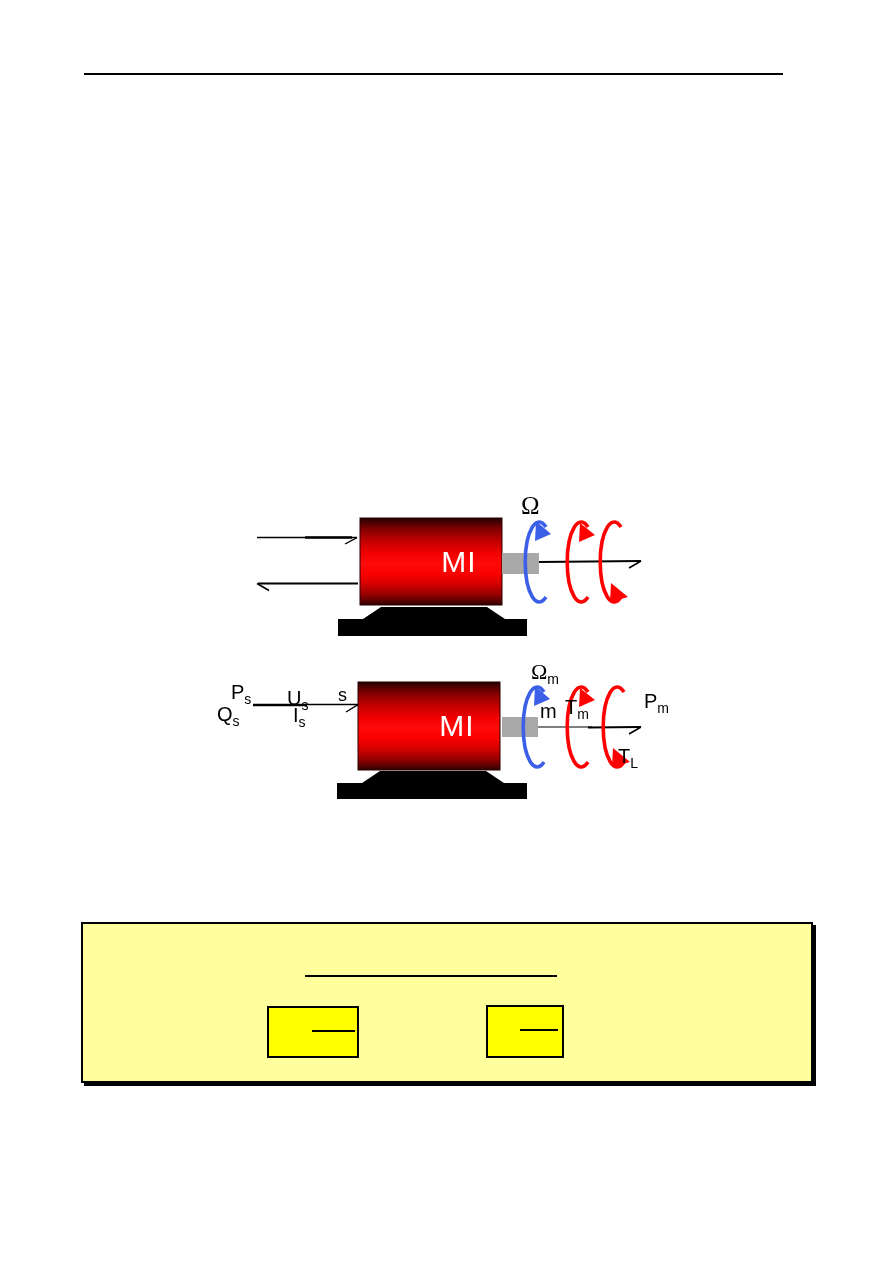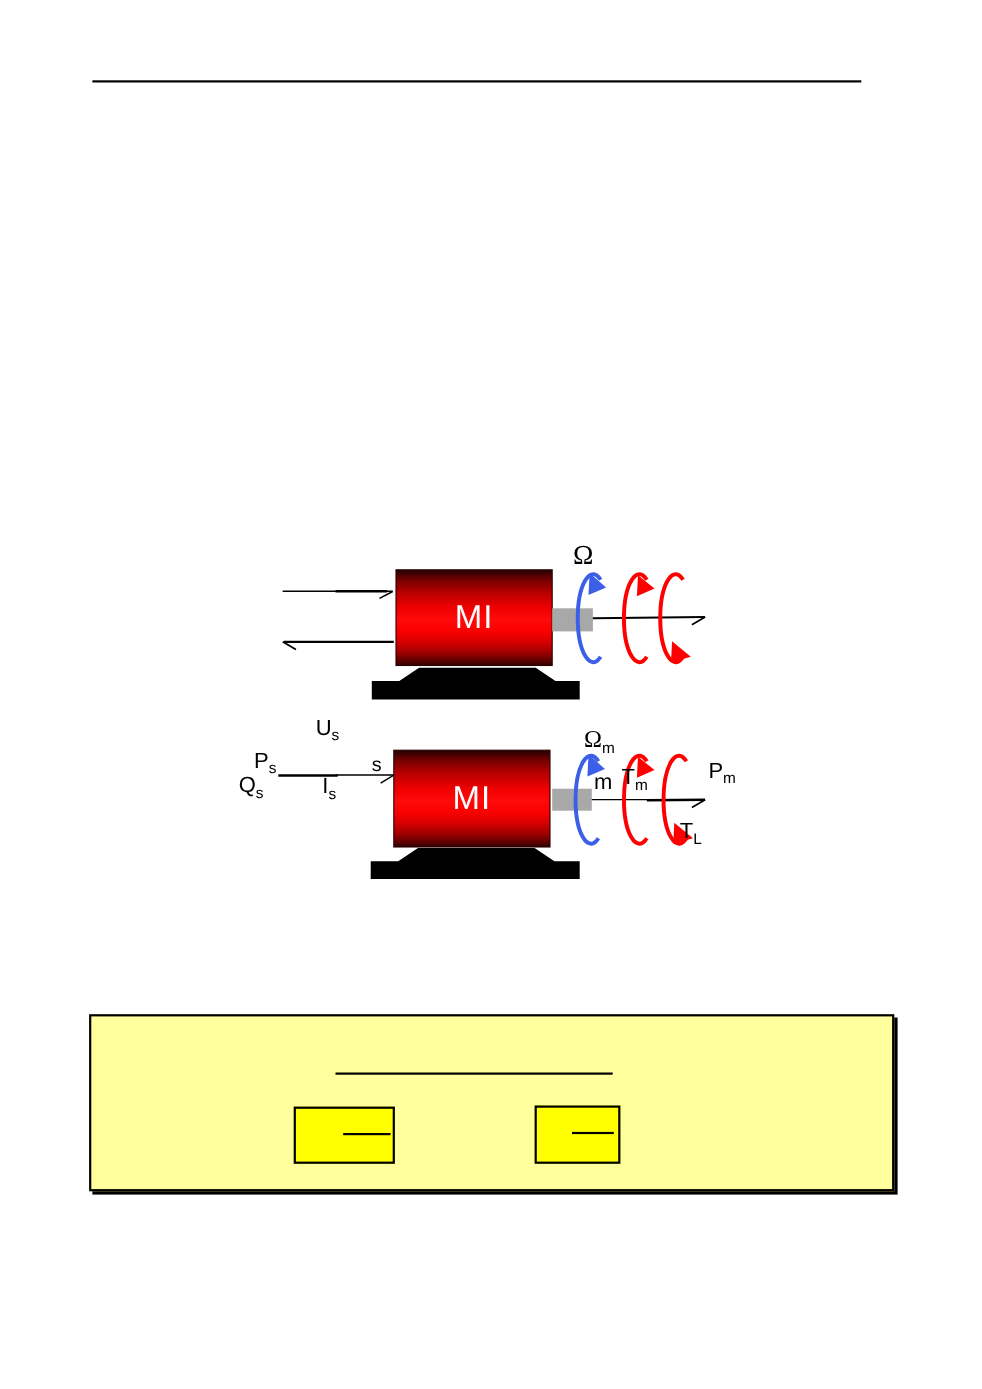--- a/index.html
+++ b/index.html
@@ -7,20 +7,21 @@
     width:893px;height:1263px;position:relative;overflow:hidden;
     background:var(--page-background,#ffffff);
     font-family:"Liberation Sans",sans-serif;
   }
   .header-rule{position:absolute;left:84px;top:73px;width:699px;height:2px;background:var(--rule-black,#000)}
   svg.diag{position:absolute}
   .mi{
     position:absolute;display:flex;align-items:center;justify-content:center;
     color:var(--motor-label-white,#fff);font-size:30px;letter-spacing:1px;
     font-family:"Liberation Sans",sans-serif;
+    padding-left:28px;
   }
   .lbl{position:absolute;line-height:1;font-size:20px;color:#000;white-space:nowrap}
   .lbl sub{font-size:14px;line-height:0;font-family:"Liberation Sans",sans-serif}
   .serif{font-family:"Liberation Serif",serif}
   .sz18{font-size:18px}
   .sz22{font-size:22px}
   .sz25{font-size:25px}
   .bold{font-weight:normal}
   .panel{
     position:absolute;left:81px;top:922px;width:732px;height:161px;box-sizing:border-box;
@@ -145,21 +146,21 @@
 <div class="mi" style="left:358px;top:682px;width:142px;height:88px">
   <span>MI</span>
 </div>
 
 <div class="lbl" style="left:231px;top:682px">
   <span>P</span><sub>s</sub>
 </div>
 <div class="lbl" style="left:217px;top:704px">
   <span>Q</span><sub>s</sub>
 </div>
-<div class="lbl" style="left:287px;top:652px">
+<div class="lbl" style="left:287px;top:688px">
   <span>U</span><sub>s</sub>
 </div>
 <div class="lbl bold" style="left:293px;top:705px">
   <span>I</span><sub>s</sub>
 </div>
 <div class="lbl sz18" style="left:338px;top:686px">
   <span>s</span>
 </div>
 
 <div class="lbl serif sz22" style="left:531px;top:661px">

